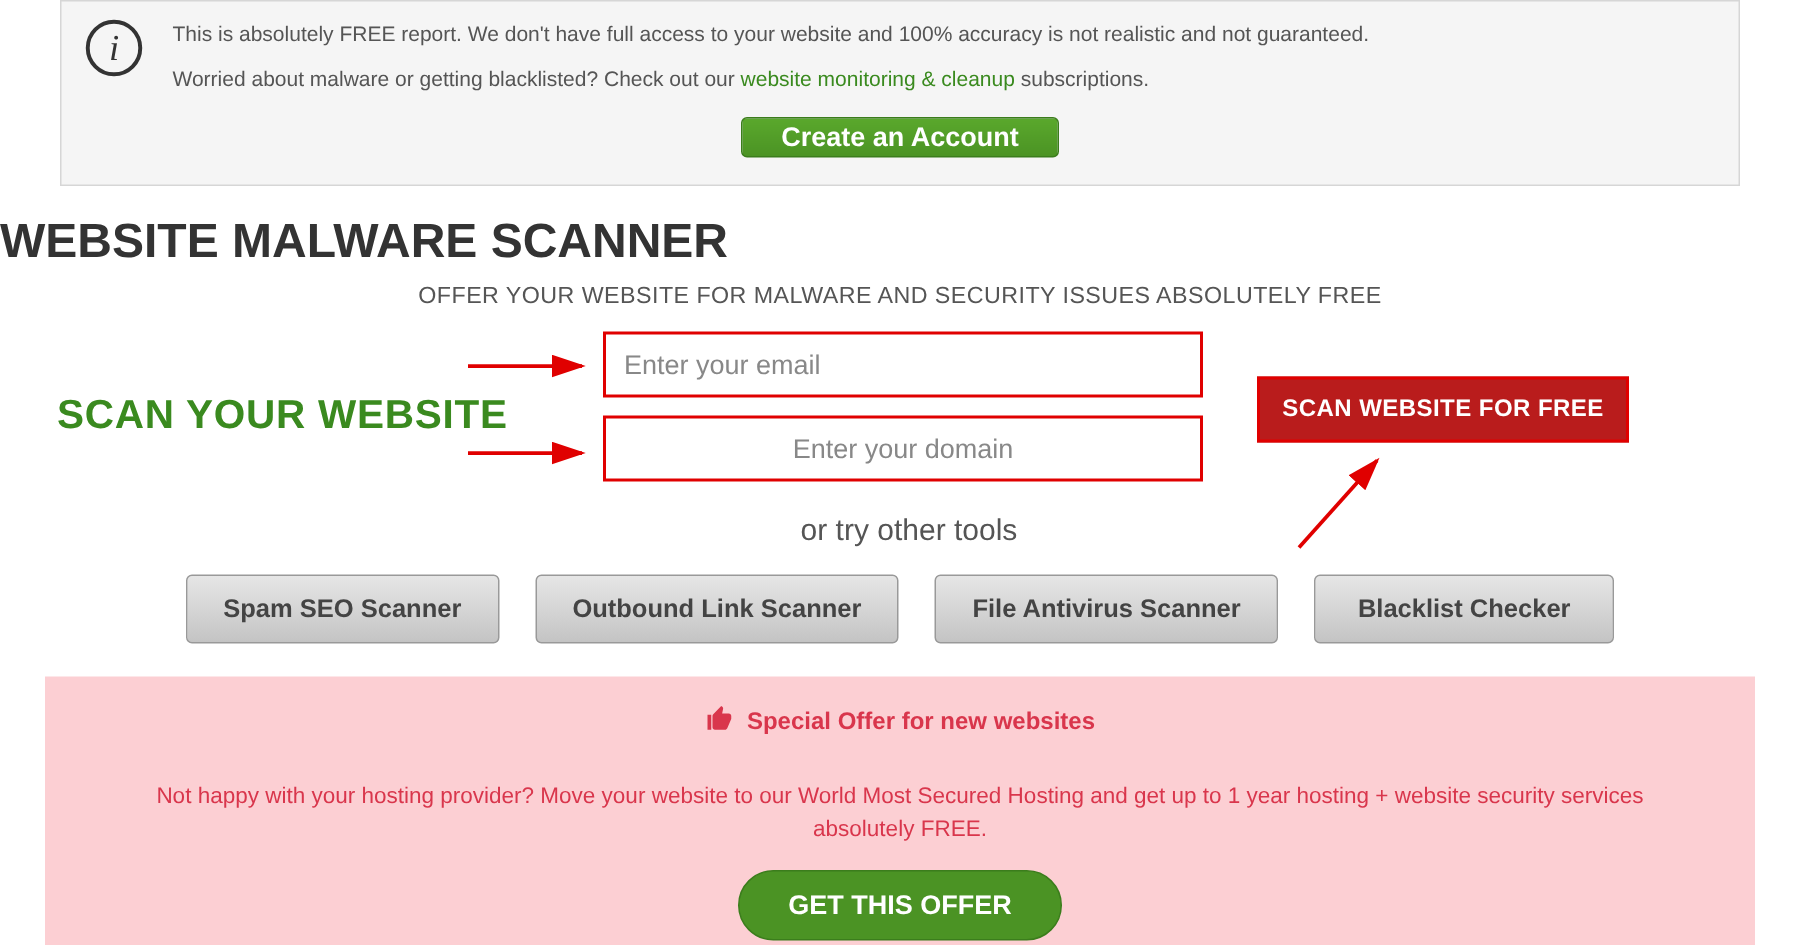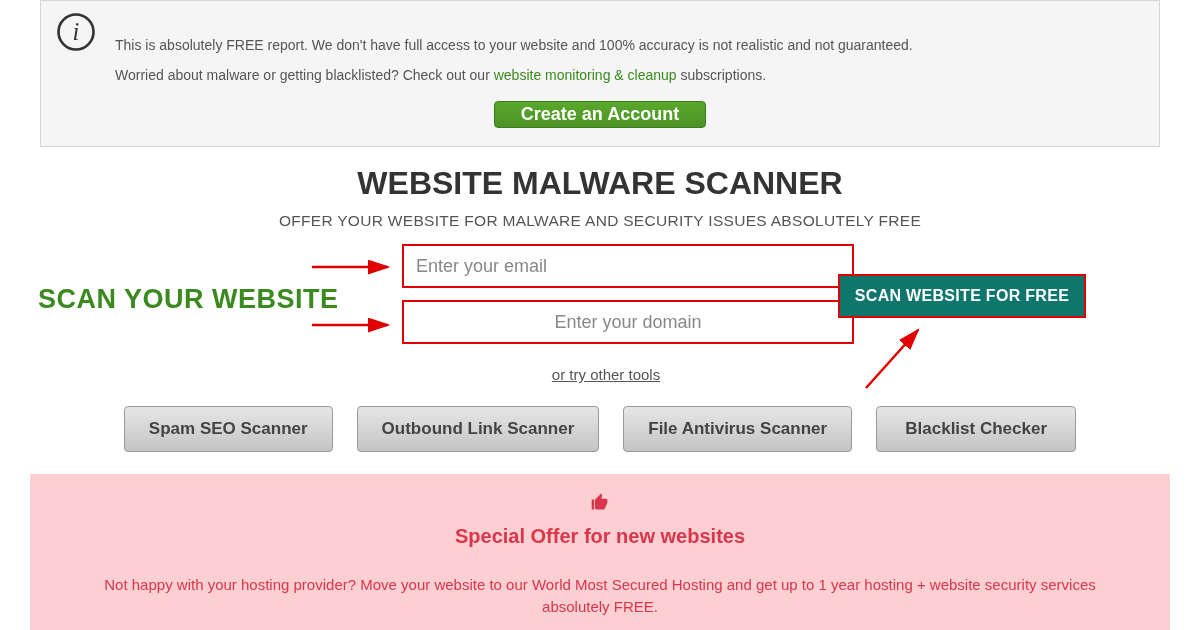--- a/index.html
+++ b/index.html
@@ -16,38 +16,38 @@
   .info-box {
     margin: 0 40px 18px 40px;
     border: 1px solid #d6d6d6;
     background: #f5f5f5;
     padding: 8px 14px 18px 14px;
     position: relative;
   }
   .info-row { display: flex; align-items: flex-start; gap: 18px; }
   .info-icon-wrap { flex: 0 0 42px; padding-top: 2px; }
   .info-icon svg { width: 42px; height: 42px; }
-  .info-text { flex: 1; padding-top: 4px; margin-top: 23px; }
+  .info-text { flex: 1; padding-top: 4px; }
   .info-text p { font-size: 14px; color: #555; line-height: 1.4; margin-bottom: 10px; }
   .info-text a { color: #3a8a1f; text-decoration: none; }
   .create-btn-wrap { text-align: center; margin-top: 6px; }
   .create-btn {
     display: inline-block;
     background: linear-gradient(#5aa82c, #4b9324);
     border: 1px solid #3b7d1c;
     color: #fff;
     font-weight: 700;
     font-size: 18px;
     padding: 2px 26px;
     border-radius: 4px;
     cursor: pointer;
   }
 
   
-  .headline { text-align: center; font-size: 32px; font-weight: 700; color: #333; margin-top: 16px; }
+  .headline { text-align: left; font-size: 32px; font-weight: 700; color: #333; margin-top: 16px; }
   .subhead  { text-align: center; font-size: 15.5px; color: #555; margin-top: 10px; letter-spacing: .3px; }
 
   
   .form-zone {
     position: relative;
     width: 100%;
     height: 160px;
     margin-top: 14px;
   }
   .side-label {
@@ -55,56 +55,55 @@
     left: 38px;
     top: 40px;
     color: #3a8a1f;
     font-weight: 700;
     font-size: 27px;
     letter-spacing: .5px;
   }
   .field {
     position: absolute;
     left: 402px;
-    width: 452px;
+    width: 400px;
     height: 44px;
     font-size: 18px;
     padding: 6px 12px;
     color: #555;
     background: #fff;
     border: 2px solid #e00000;
     outline: none;
   }
   .field::placeholder { color: #888; }
   .field-email  { top: 0; }
   .field-domain { top: 56px; text-align: center; }
 
   .scan-btn {
     position: absolute;
     left: 838px;
     top: 30px;
     width: 248px;
     height: 44px;
-    background: #0f766e;
+    background: #b91c1c;
     border: 2px solid #e00000;
     color: #fff;
     font-weight: 700;
     font-size: 16px;
     letter-spacing: .3px;
     cursor: pointer;
   }
 
   .or-try {
     position: absolute;
     left: 12px; right: 0;
     top: 122px;
     text-align: center;
-    font-size: 15px;
+    font-size: 20px;
     color: #555;
-    text-decoration: underline;
   }
 
   
   .arrow-svg { position: absolute; }
 
   
   .tool-row {
     display: flex;
     justify-content: center;
     gap: 24px;
@@ -125,25 +124,24 @@
   
   .offer-box {
     margin: 22px 30px 0 30px;
     background: #fccfd3;
     padding: 18px 40px 22px 40px;
     text-align: center;
   }
   .offer-title {
     color: #d9364c;
     font-weight: 700;
-    font-size: 20px;
+    font-size: 16px;
     display: inline-flex;
     align-items: center;
     gap: 8px;
-    flex-direction: column;
   }
   .offer-desc {
     color: #d9364c;
     font-size: 15px;
     margin-top: 26px;
     line-height: 1.45;
   }
   .offer-btn {
     margin-top: 16px;
     display: inline-block;

